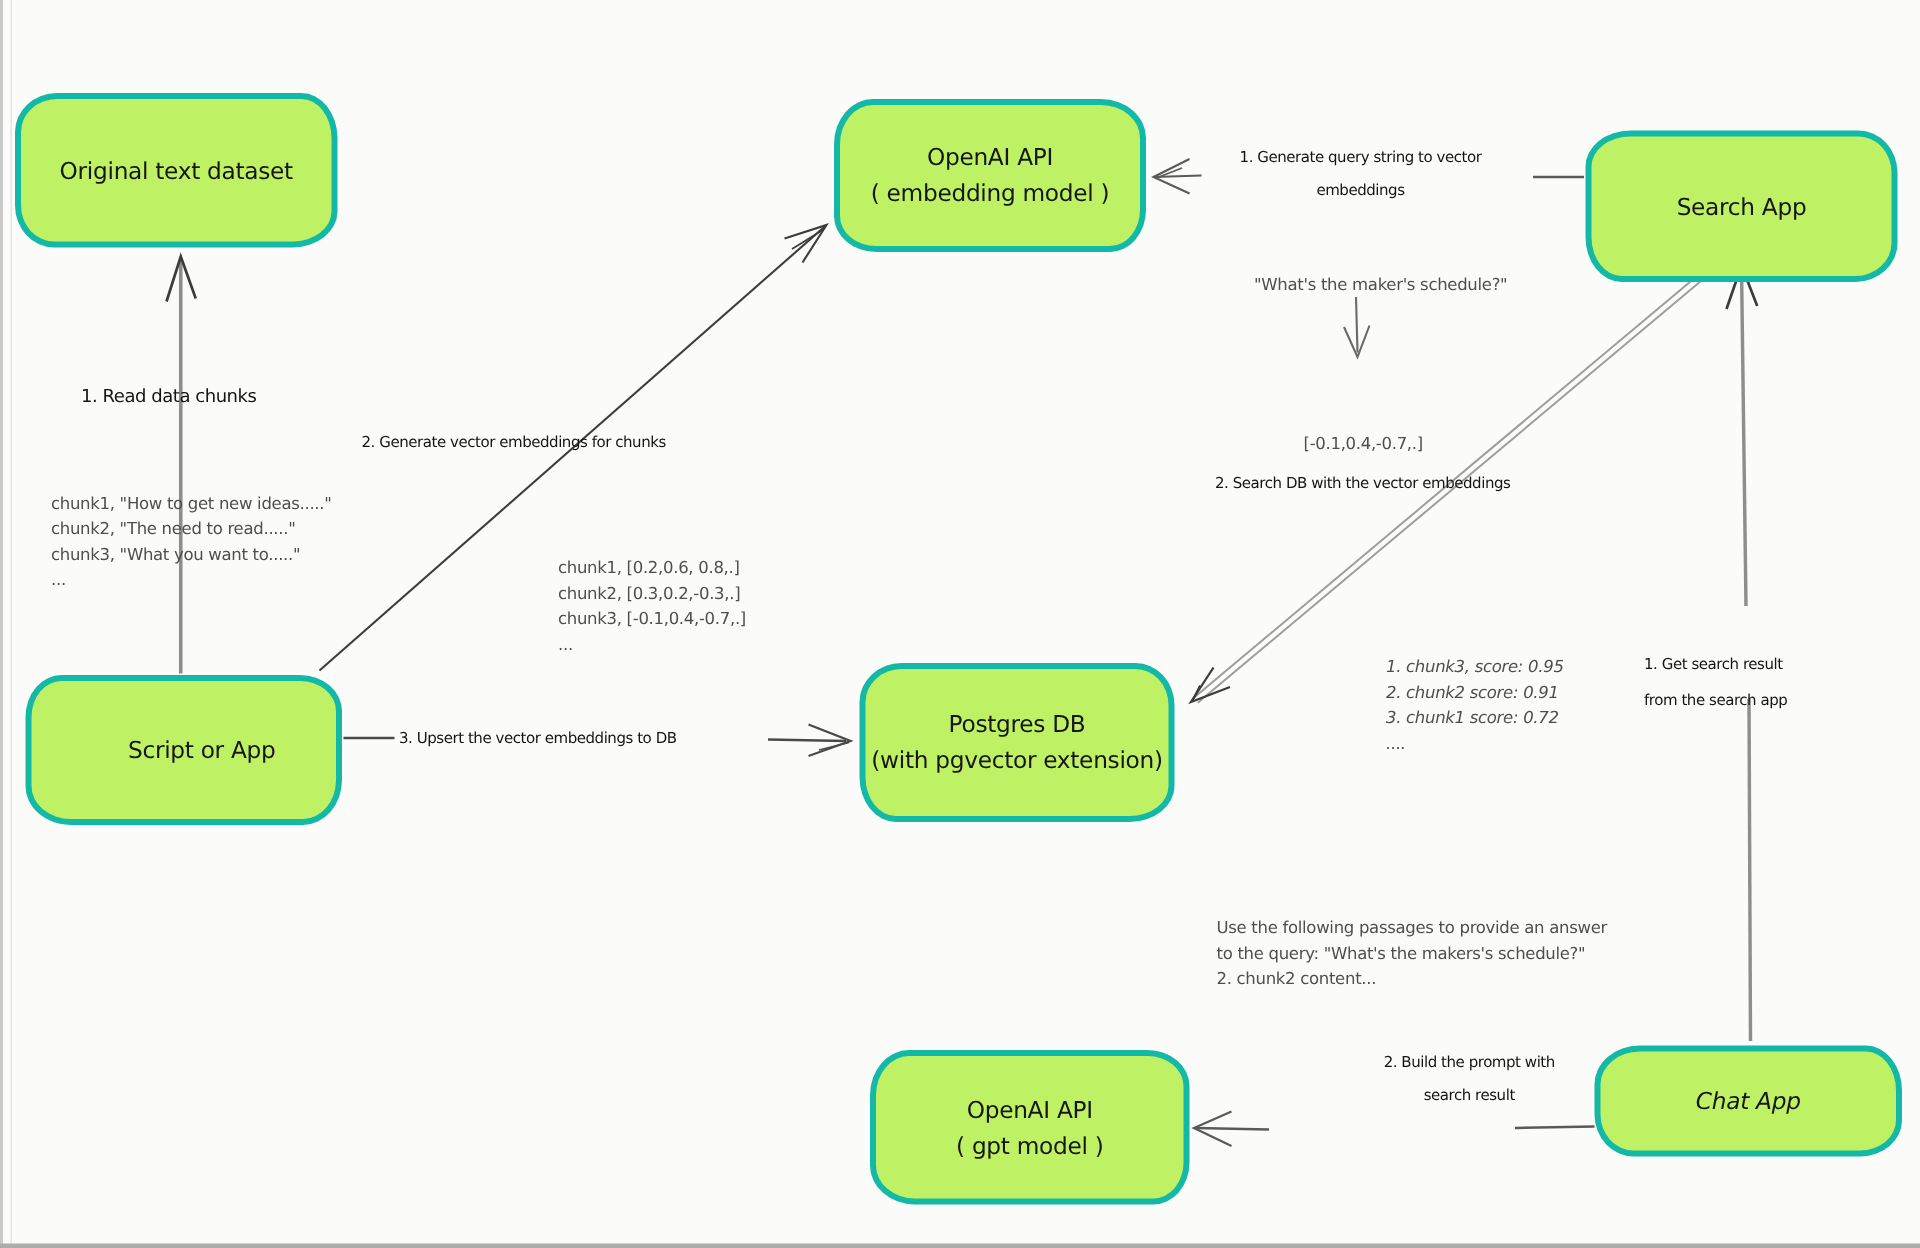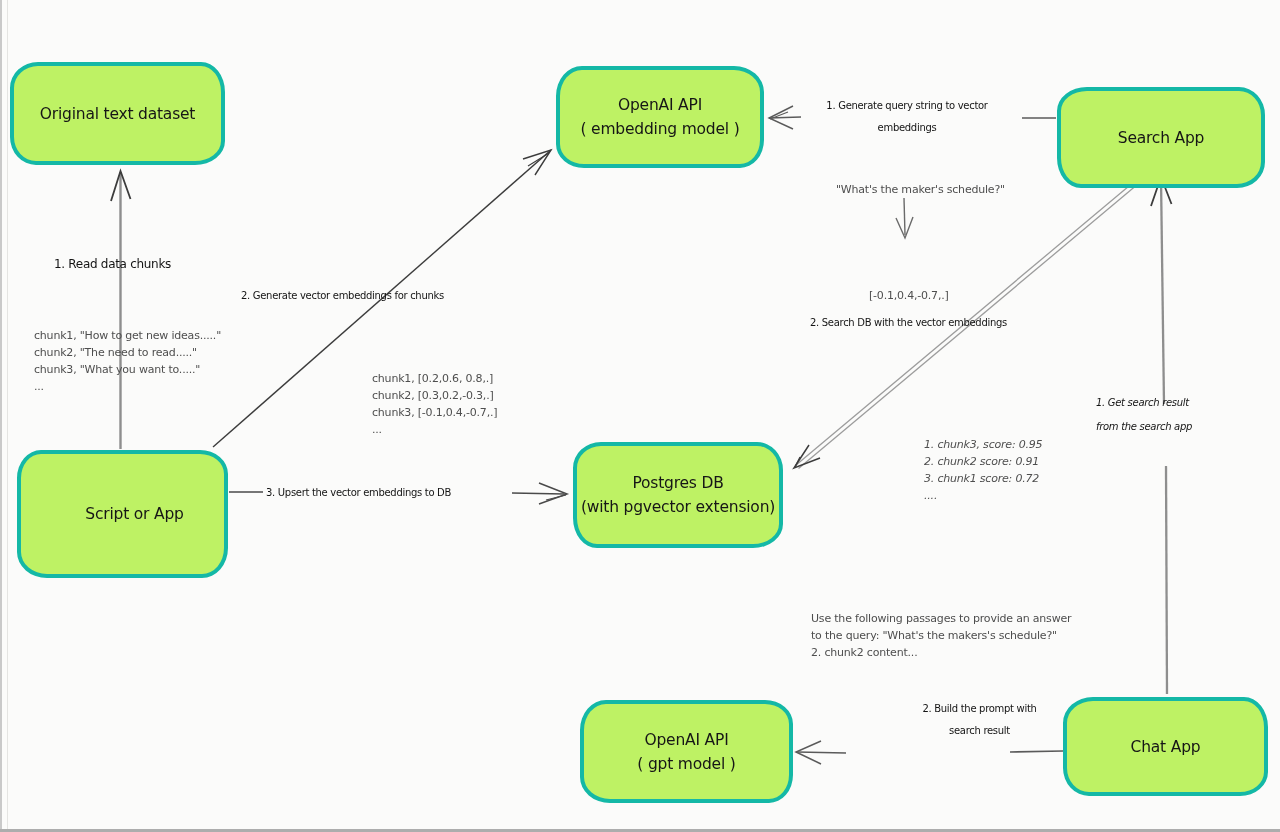--- a/index.html
+++ b/index.html
@@ -132,52 +132,52 @@
 
   <div class="node" style="left:556px; top:66px; width:208px; height:102px; border-radius:26px 30px 24px 28px / 30px 26px 28px 24px;">
     <div>OpenAI API</div>
     <div>( embedding model )</div>
   </div>
 
   <div class="node" style="left:1057px; top:63px; width:208px; height:101px; border-radius:30px 26px 28px 24px / 24px 28px 26px 30px;margin-top:24px;">
     <div>Search App</div>
   </div>
 
-  <div class="node" style="left:17px; top:450px; width:211px; height:128px; border-radius:24px 28px 26px 30px / 28px 24px 30px 26px;padding-left:24px;">
+  <div class="node" style="left:17px; top:450px; width:211px; height:100px; border-radius:24px 28px 26px 30px / 28px 24px 30px 26px;padding-left:24px;">
     <div>Script or App</div>
   </div>
 
   <div class="node" style="left:573px; top:442px; width:210px; height:106px; border-radius:28px 26px 30px 24px / 26px 28px 24px 30px;">
     <div>Postgres DB</div>
     <div>(with pgvector extension)</div>
   </div>
 
   <div class="node" style="left:580px; top:700px; width:213px; height:103px; border-radius:26px 28px 24px 30px / 30px 24px 28px 26px;">
     <div>OpenAI API</div>
     <div>( gpt model )</div>
   </div>
 
-  <div class="node" style="left:1063px; top:697px; width:205px; height:99px; border-radius:30px 24px 28px 26px / 26px 30px 24px 28px;">
+  <div class="node" style="left:1063px; top:697px; width:205px; height:74px; border-radius:30px 24px 28px 26px / 26px 30px 24px 28px;font-style:italic;">
     <div>Chat App</div>
   </div>
 
   <div class="step-label" style="left:54px; top:253px; font-size:12px;">1. Read data chunks</div>
 
   <div class="step-label" style="left:241px; top:285px;">2. Generate vector embeddings for chunks</div>
 
   <div class="step-label" style="left:266px; top:482px;">3. Upsert the vector embeddings  to DB</div>
 
   <div class="step-label center" style="left:788px; top:95px; width:238px;">
     <div>1. Generate query string to vector</div>
     <div>embeddings</div>
   </div>
 
   <div class="step-label" style="left:810px; top:312px;">2. Search DB with the vector embeddings</div>
 
-  <div class="step-label" style="left:1096px; top:391px; line-height:24px;font-style:italic;">
+  <div class="step-label" style="left:1096px; top:432px; line-height:24px;">
     <div>1. Get search result</div>
     <div>from the search app</div>
   </div>
 
   <div class="step-label center" style="left:850px; top:698px; width:165px;margin-left:47px;">
     <div>2. Build the prompt with</div>
     <div>search result</div>
   </div>
 
   <div class="annotation" style="left:34px; top:327px;">

